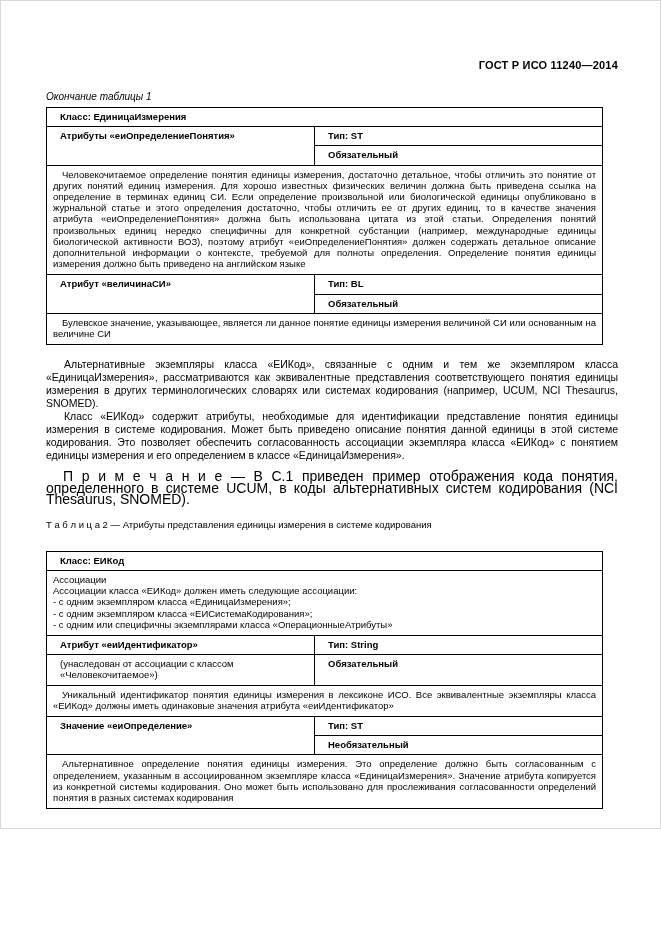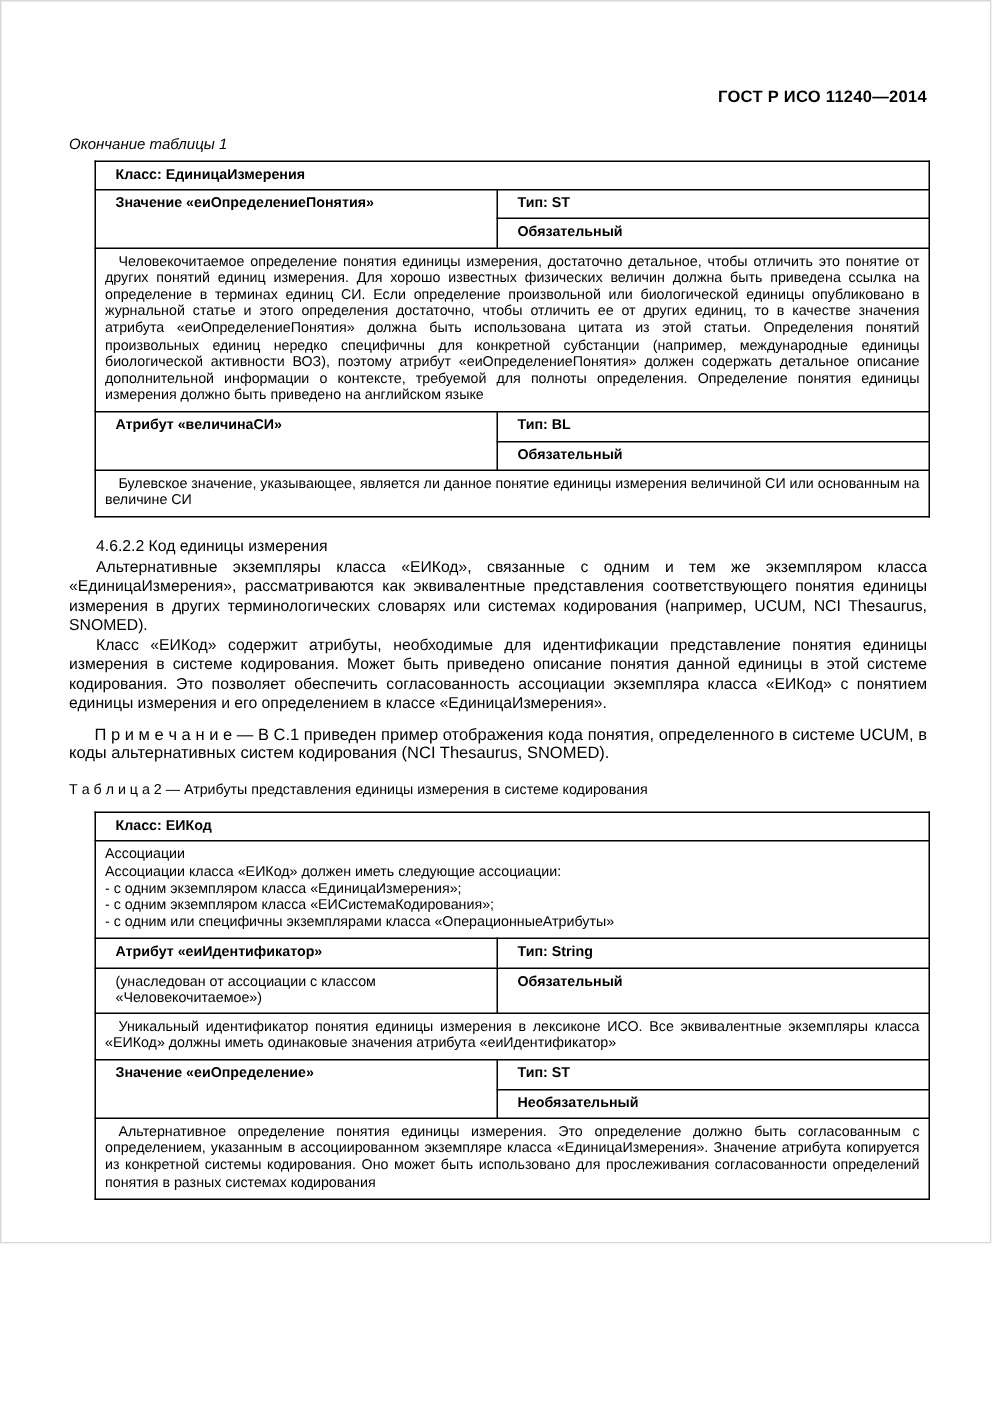--- a/index.html
+++ b/index.html
@@ -26,21 +26,20 @@
   .cont-note {
     font-style: italic;
     font-size: 10px;
     margin-top: 20px;
     margin-bottom: 5px;
   }
 
   table.spec {
     border-collapse: collapse;
     width: 556px;
-    margin-left: 17px;
     font-size: 9.5px;
     line-height: 1.18;
     table-layout: fixed;
   }
   table.spec td {
     border: 1px solid #000000;
     vertical-align: top;
     padding: 3px 8px 4px 13px;
   }
   table.spec td.desc {
@@ -49,26 +48,26 @@
   }
   .ind { text-indent: 9px; }
   .b { font-weight: bold; }
   .assoc div { text-indent: 0; }
 
   .sec { margin-top: 13px; font-size: 10.5px; line-height: 13px; }
   .sec-heading { text-indent: 18px; margin-bottom: 1px; }
   p.para { margin: 0; text-indent: 18px; text-align: justify; }
   .note {
     margin-top: 9px;
-    font-size: 11px;
+    font-size: 14px;
     line-height: 11.5px;
     text-indent: 17px;
     text-align: justify;
   }
-  .tbl-caption { margin-top: 13px; margin-bottom: 9px; font-size: 9.5px; }
+  .tbl-caption { margin-top: 13px; margin-bottom: 21px; font-size: 9.5px; }
 
   .page-number {
     position: absolute;
     top: 868px;
     right: 43px;
     font-size: 10px;
   }
 </style>
 </head>
 <body>
@@ -83,21 +82,21 @@
     <table class="spec">
       <colgroup>
           <col style="width:268px">
           <col style="width:288px">
         </colgroup>
       <tbody>
         <tr>
           <td colspan="2" class="b">Класс: ЕдиницаИзмерения</td>
         </tr>
         <tr>
-          <td class="b" rowspan="2">Значение «еиОпределениеПонятия»</td>
+          <td class="b" rowspan="2">Атрибуты «еиОпределениеПонятия»</td>
           <td class="b">Тип: ST</td>
         </tr>
         <tr>
           <td class="b">Обязательный</td>
         </tr>
         <tr>
           <td colspan="2" class="desc">
             <div class="ind">Человекочитаемое определение понятия единицы измерения, достаточно детальное, чтобы отличить это понятие от других понятий единиц измерения. Для хорошо известных физических величин должна быть приведена ссылка на определение в терминах единиц СИ. Если определение произвольной или биологической единицы опубликовано в журнальной статье и этого определения достаточно, чтобы отличить ее от других единиц, то в качестве значения атрибута «еиОпределениеПонятия» должна быть использована цитата из этой статьи. Определения понятий произвольных единиц нередко специфичны для конкретной субстанции (например, международные единицы биологической активности ВОЗ), поэтому атрибут «еиОпределениеПонятия» должен содержать детальное описание дополнительной информации о контексте, требуемой для полноты определения. Определение понятия единицы измерения должно быть приведено на английском языке</div>
           </td>
         </tr>
@@ -110,21 +109,20 @@
         </tr>
         <tr>
           <td colspan="2" class="desc">
             <div class="ind">Булевское значение, указывающее, является ли данное понятие единицы измерения величиной СИ или основанным на величине СИ</div>
           </td>
         </tr>
       </tbody>
     </table>
 
     <div class="sec">
-      <div class="sec-heading">4.6.2.2 Код единицы измерения</div>
       <p class="para">Альтернативные экземпляры класса «ЕИКод», связанные с одним и тем же экземпляром класса «ЕдиницаИзмерения», рассматриваются как эквивалентные представления соответствующего понятия единицы измерения в других терминологических словарях или системах кодирования (например, UCUM, NCI Thesaurus, SNOMED).</p>
       <p class="para">Класс «ЕИКод» содержит атрибуты, необходимые для идентификации представление понятия единицы измерения в системе кодирования. Может быть приведено описание понятия данной единицы в этой системе кодирования. Это позволяет обеспечить согласованность ассоциации экземпляра класса «ЕИКод» с понятием единицы измерения и его определением в классе «ЕдиницаИзмерения».</p>
       <div class="note">П р и м е ч а н и е — В С.1 приведен пример отображения кода понятия, определенного в системе UCUM, в коды альтернативных систем кодирования (NCI Thesaurus, SNOMED).</div>
     </div>
 
     <div class="tbl-caption">Т а б л и ц а  2 — Атрибуты представления единицы измерения в системе кодирования</div>
 
     <table class="spec">
       <colgroup>
           <col style="width:268px">

